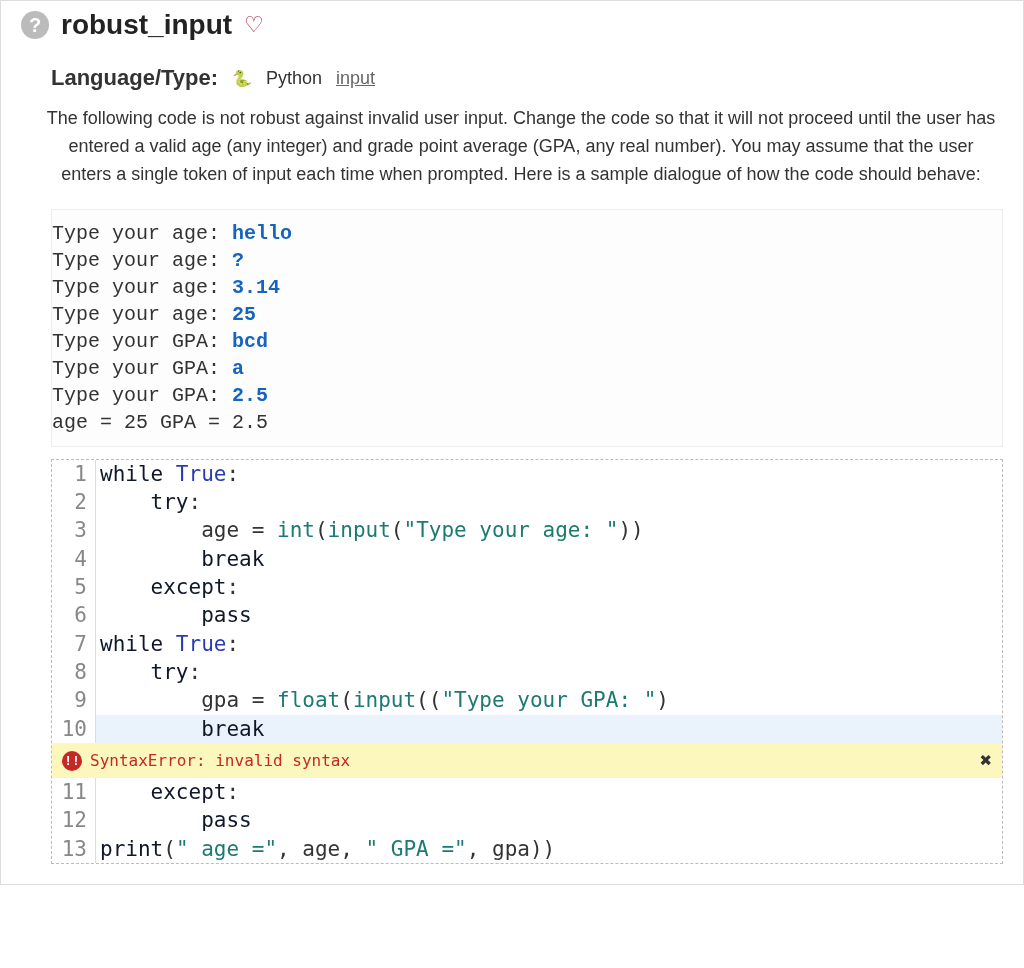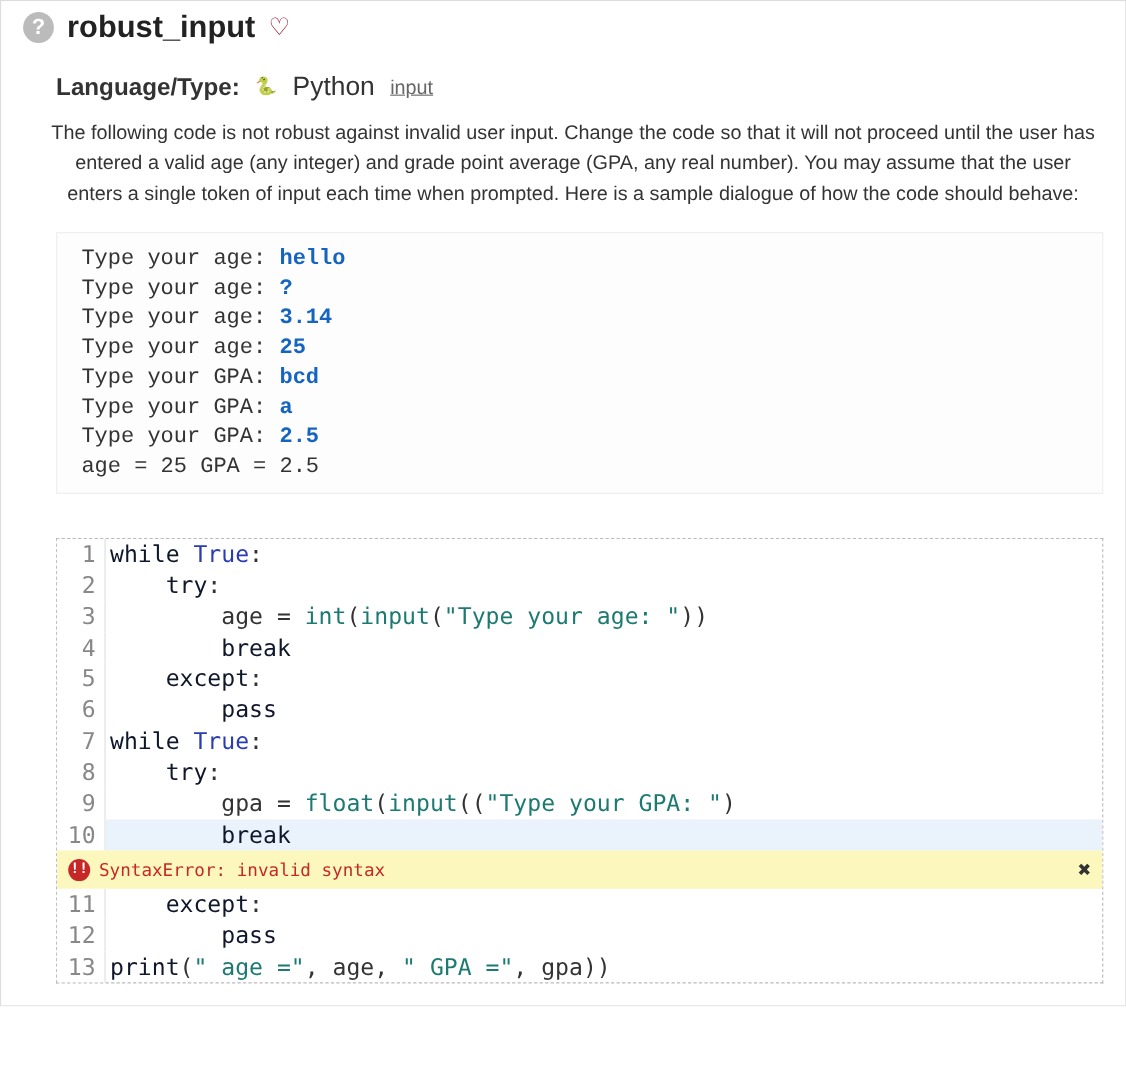--- a/index.html
+++ b/index.html
@@ -5,24 +5,24 @@
 * { box-sizing: border-box; margin: 0; padding: 0; }
 body { font-family: "Helvetica Neue", Arial, sans-serif; color: #333; background: #fff; width: 1024px; }
 .container { padding: 8px 20px 20px 20px; border: 1px solid #ddd; margin: 0; }
 .header-row { display: flex; align-items: center; gap: 12px; margin-bottom: 24px; }
 .qmark { width: 28px; height: 28px; border-radius: 50%; background: #bbb; color: #fff; display: flex; align-items: center; justify-content: center; font-weight: bold; font-size: 20px; }
 .title { font-size: 28px; font-weight: 700; color: #222; }
 .heart { color: #a02038; font-size: 22px; }
 .meta-row { display: flex; align-items: center; gap: 14px; margin: 0 0 14px 30px; }
 .meta-label { font-weight: 700; font-size: 22px; }
 .py-icon { font-size: 16px; font-weight: bold; }
-.meta-lang { font-size: 24px; }
+.meta-lang { font-size: 18px; }
 .meta-link { color: #666; text-decoration: underline; font-size: 18px; }
 .problem-text { font-size: 18px; line-height: 1.55; margin: 0 0 20px 20px; color: #333; max-width: 960px; text-align: center; }
-.sample-box { border: 1px solid #eee; background: #fdfdfd; margin: 0 0 40px 30px; padding: 10px 22px; font-family: "Courier New", monospace; font-size: 20px; line-height: 1.35; }
+.sample-box { border: 1px solid #eee; background: #fdfdfd; margin: 0 0 12px 30px; padding: 10px 0; font-family: "Courier New", monospace; font-size: 20px; line-height: 1.35; }
 .sample-input { color: #1565c0; font-weight: bold; }
 .editor { border: 1px dashed #bbb; margin-left: 30px; font-family: "Menlo", "Consolas", monospace; font-size: 21px; line-height: 1.35; }
 .code-line { display: flex; align-items: stretch; }
 .gutter { width: 44px; text-align: right; padding-right: 8px; color: #888; border-right: 1px solid #ddd; background: #fff; user-select: none; }
 .code { padding-left: 4px; white-space: pre; flex: 1; }
 .hl-line .code { background: #eaf2fb; }
 .kw { color: #0f172a; font-weight: normal; }
 .bool { color: #2a3cb5; }
 .fn { color: #1c7a72; }
 .str { color: #1c7a72; }

